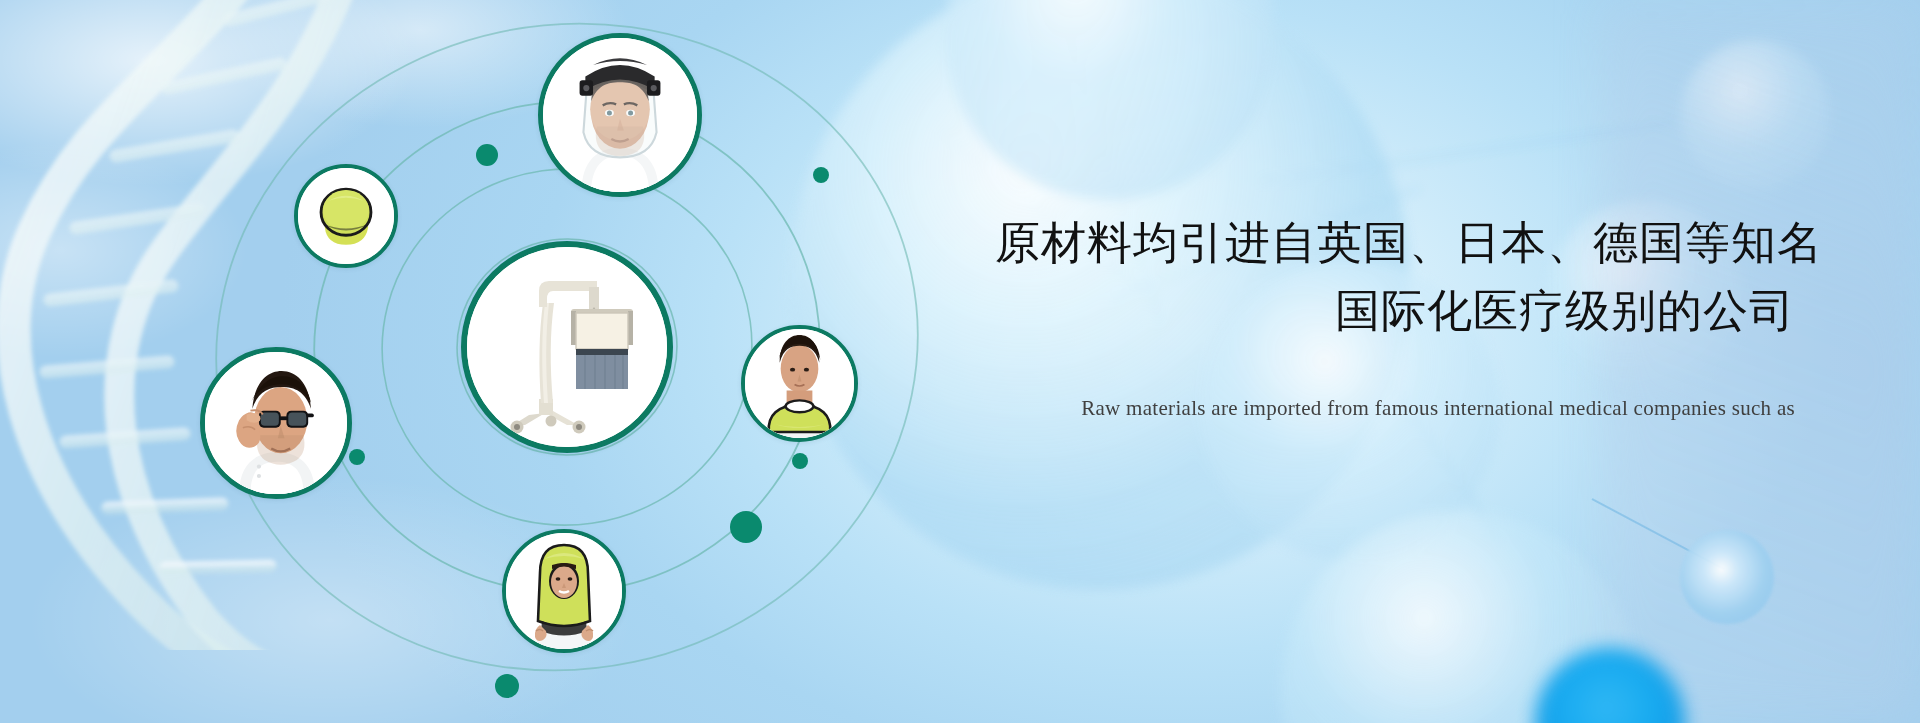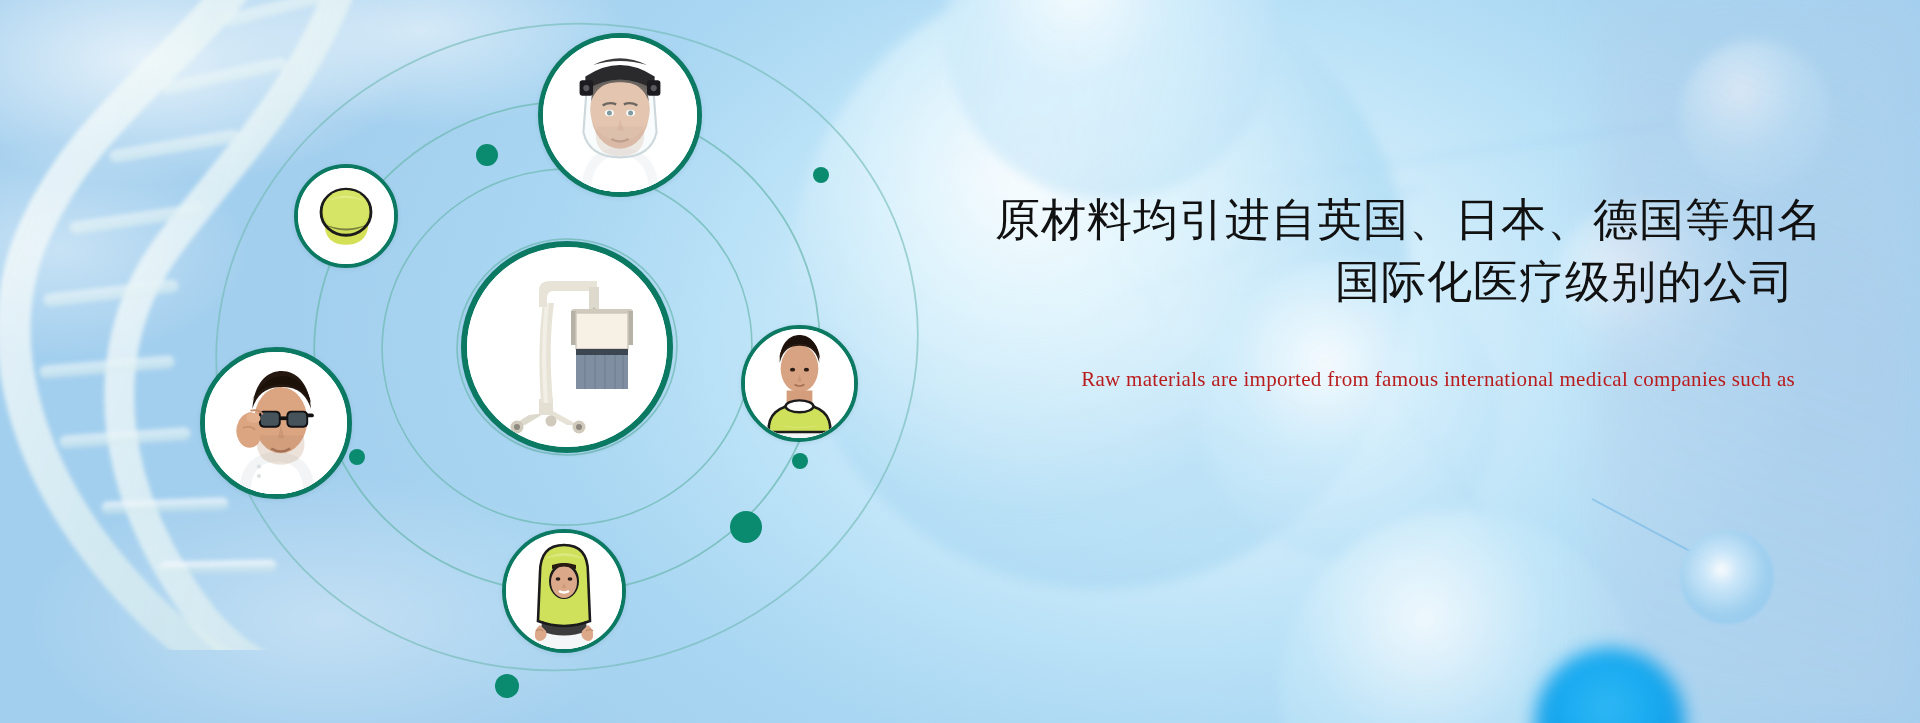--- a/index.html
+++ b/index.html
@@ -88,32 +88,32 @@
   .bubble .art { position:absolute; inset:0; }
 
   .b-visor  { left:538px; top:33px;  width:164px; height:164px; }
   .b-cap    { left:294px; top:164px; width:104px; height:104px; }
   .b-screen { left:461px; top:241px; width:212px; height:212px; border-width:6px; }
   .b-glass  { left:200px; top:347px; width:152px; height:152px; }
   .b-collar { left:741px; top:325px; width:117px; height:117px; }
   .b-hood   { left:502px; top:529px; width:124px; height:124px; }
 
   
-  .copy { position:absolute; right:125px; top:190px; width:800px; text-align:right; }
+  .copy { position:absolute; right:125px; top:213px; width:800px; text-align:right; }
   .h-line {
     font-family:"Liberation Sans", sans-serif;
     font-size:45px; line-height:60px; letter-spacing:1px;
     color:#111111; font-weight:400; white-space:nowrap;
   }
-  .h-line2 { margin-top:2px; }
+  .h-line2 { margin-top:8px; }
   .sub {
     margin-top:46px;
     font-family:"Liberation Serif", serif;
     font-size:21px; line-height:42px; letter-spacing:.3px;
-    color:#b91c1c;
+    color:#404040;
   }
   .sub div { white-space:nowrap; }
 </style>
 </head>
 <body>
 
 <div id="stage">
 
   <div class="bg-base"></div>
   <div class="bg-clouds"></div>

